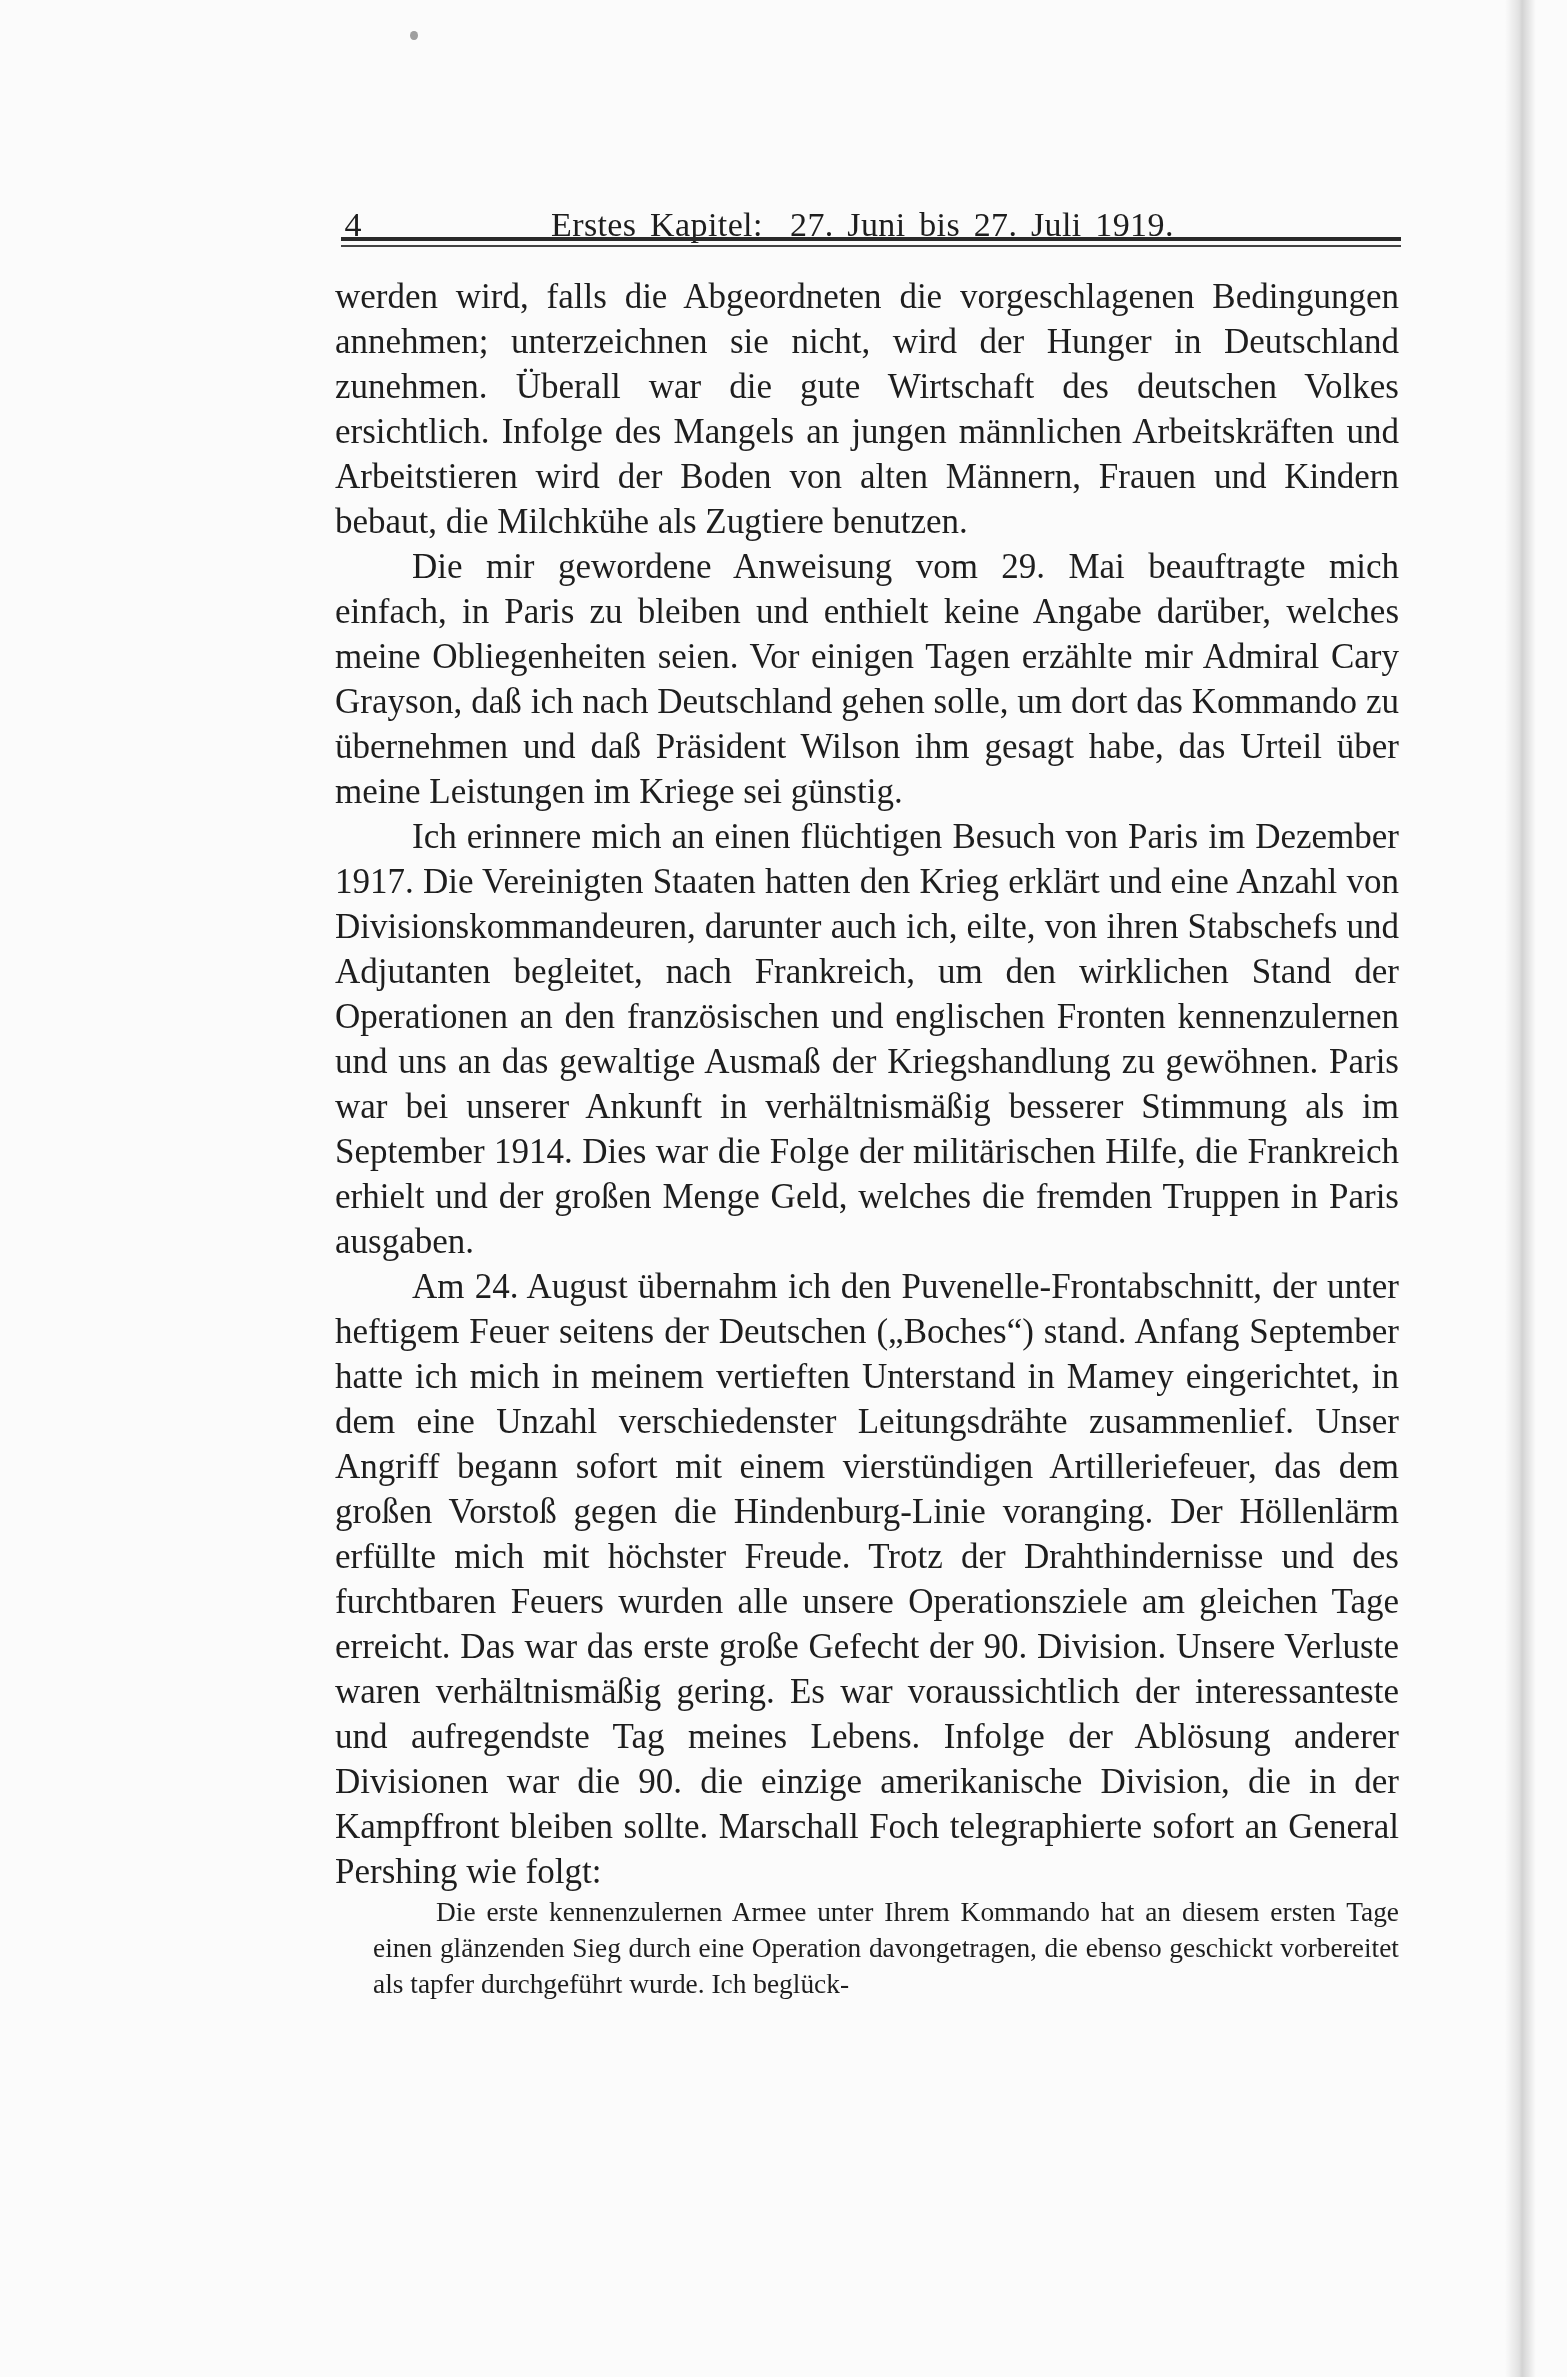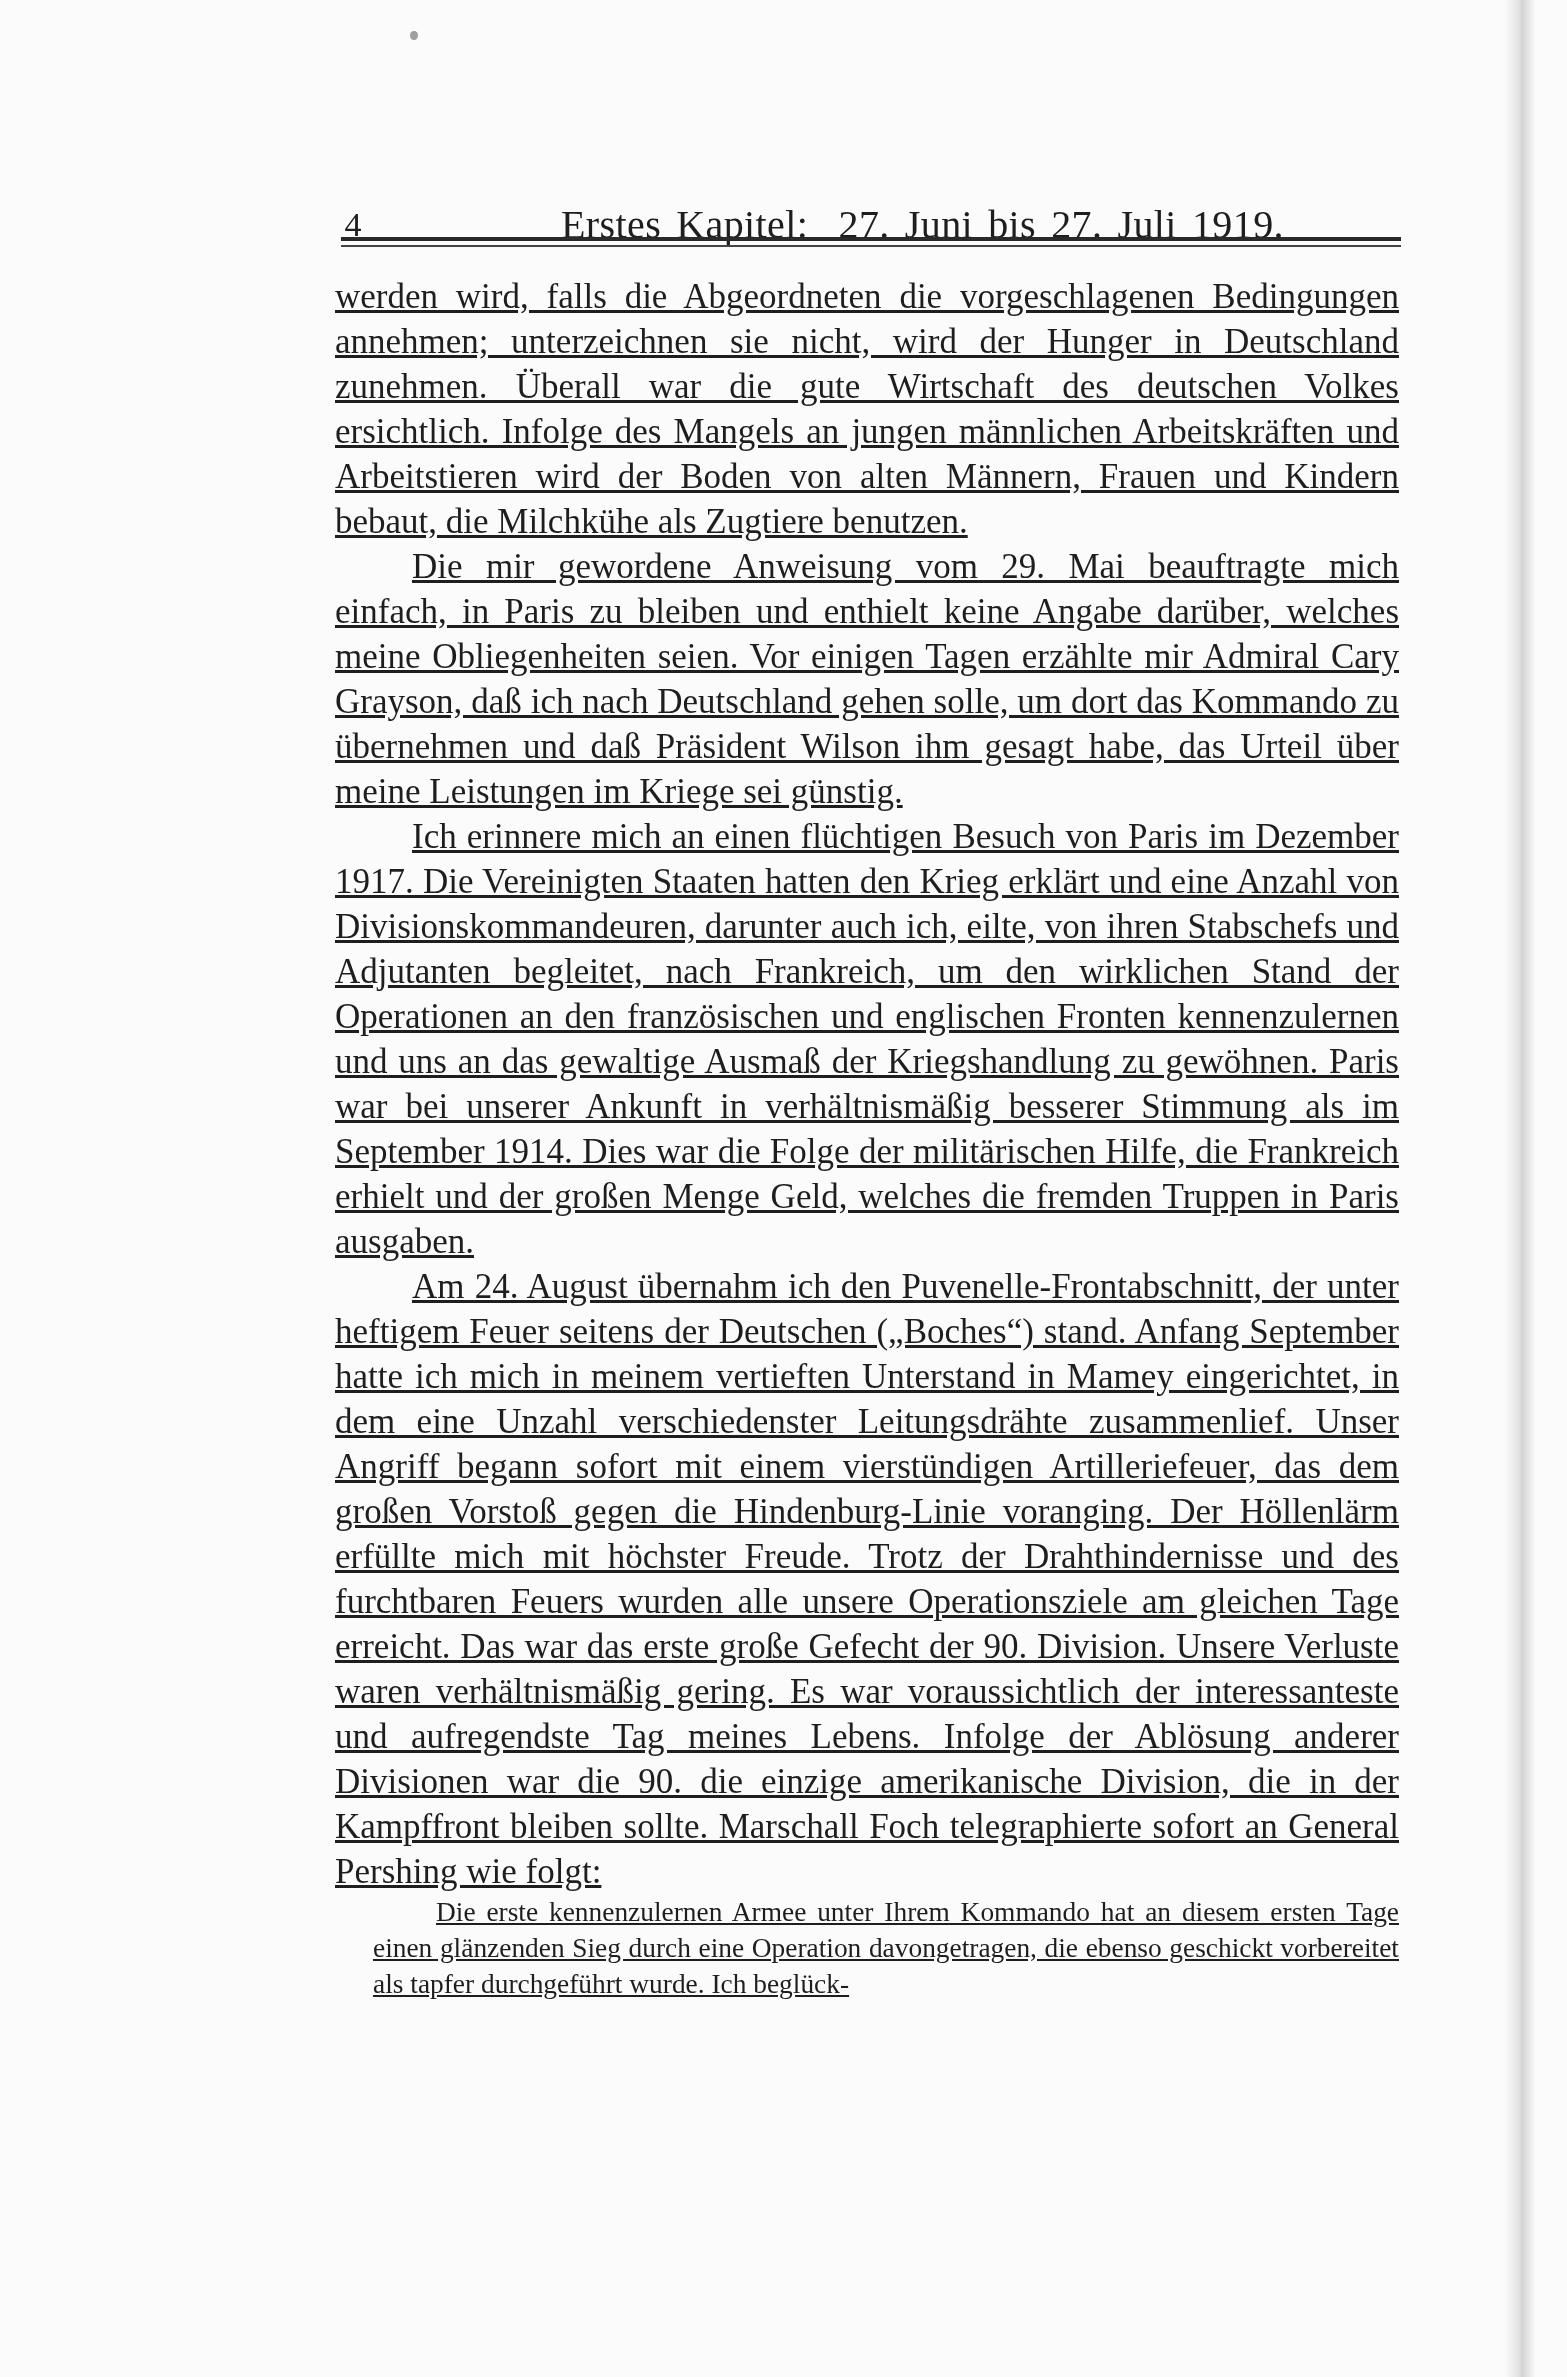--- a/index.html
+++ b/index.html
@@ -48,23 +48,23 @@
     }
     .page-number {
       position: absolute;
       left: 9.4px;
       top: 0;
       font-size: 34px;
       line-height: 47px;
     }
     .head-title {
       position: absolute;
-      left: 226px;
+      left: 216px;
       top: 0;
-      font-size: 40px;
+      font-size: 34px;
       line-height: 47px;
       letter-spacing: 0.4px;
       word-spacing: 4.7px;
     }
     .rule-thick {
       position: absolute;
       top: 237px;
       left: 6.3px;
       width: 1060px;
       height: 3.9px;
@@ -83,21 +83,20 @@
       top: 274px;
       left: 0;
       width: 1064px;
       font-size: 35px;
       line-height: 45px;
       text-align: justify;
       hyphens: manual;
     }
     .body-text p {
       margin: 0;
-      text-decoration: underline;
     }
     .body-text p.indent {
       text-indent: 77px;
     }
     .body-text p.first {
       text-indent: 0;
     }
     .quote {
       margin: 0;
       padding-left: 38px;

